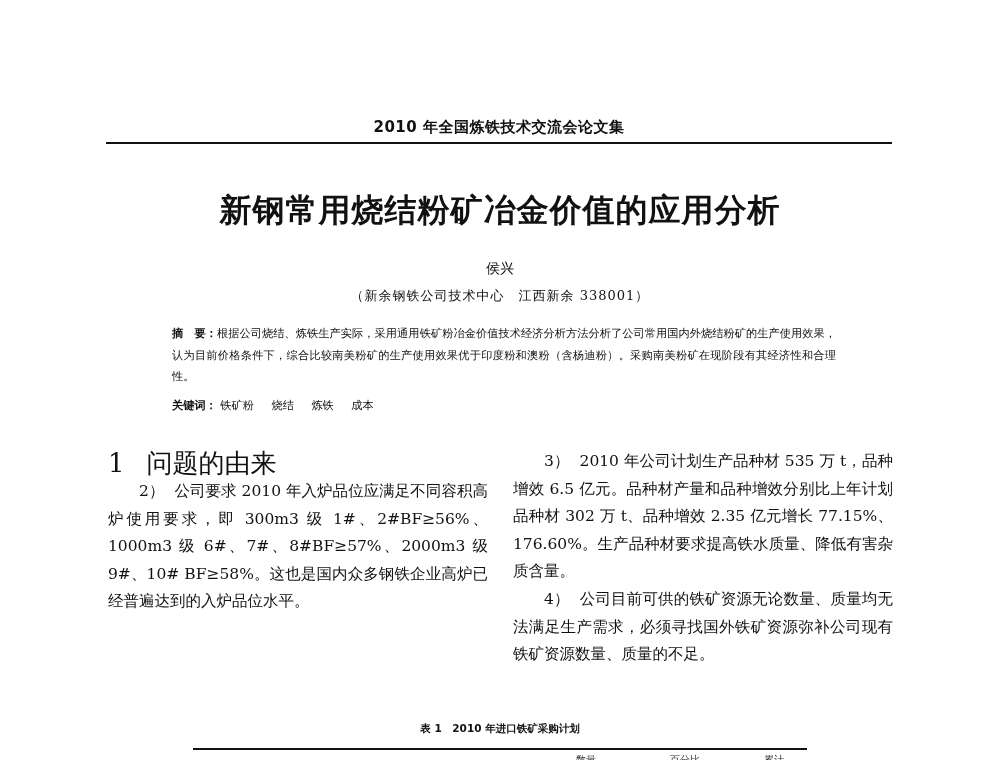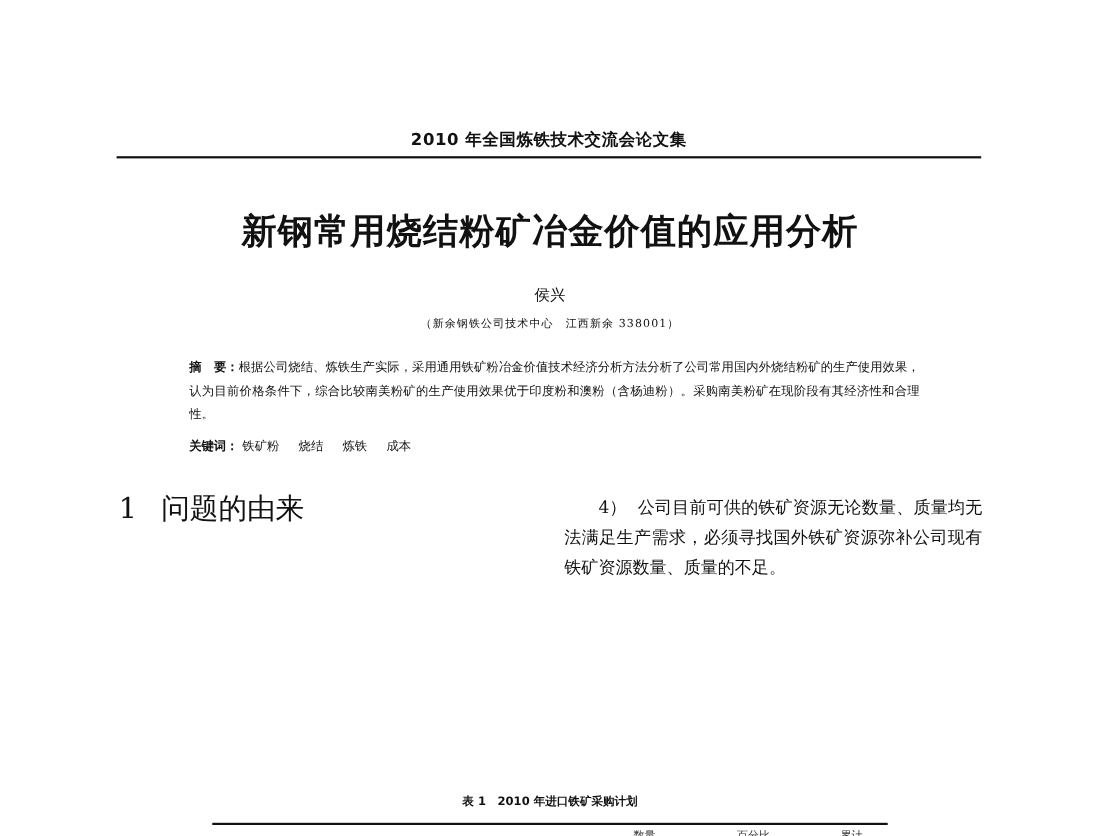--- a/index.html
+++ b/index.html
@@ -52,21 +52,21 @@
       top: 260px;
       text-align: center;
       font-size: 14px;
     }
     .affiliation {
       position: absolute;
       left: 100px;
       width: 800px;
       top: 287px;
       text-align: center;
-      font-size: 10px;
+      font-size: 13px;
       letter-spacing: 1px;
     }
     .abstract {
       position: absolute;
       left: 172px;
       width: 664px;
       top: 323px;
       font-family: "DejaVu Sans", "Liberation Sans", sans-serif;
       font-size: 11.2px;
       line-height: 21.5px;
@@ -162,23 +162,29 @@
   <span class="kw">铁矿粉</span>
   <span class="kw">烧结</span>
   <span class="kw">炼铁</span>
   <span class="kw">成本</span>
 </div>
 
 <div class="col col-left">
   <h2 class="section-heading">
     <span class="num">1</span><span>问题的由来</span>
   </h2>
+  <p class="para">
+    <span class="item-num">2）</span><span>公司要求 2010 年入炉品位应满足不同容积高炉使用要求，即 300m3 级 1#、2#BF≥56%、1000m3 级 6#、7#、8#BF≥57%、2000m3 级 9#、10# BF≥58%。这也是国内众多钢铁企业高炉已经普遍达到的入炉品位水平。</span>
+  </p>
 </div>
 
 <div class="col col-right">
+  <p class="para">
+    <span class="item-num">3）</span><span>2010 年公司计划生产品种材 535 万 t，品种增效 6.5 亿元。品种材产量和品种增效分别比上年计划品种材 302 万 t、品种增效 2.35 亿元增长 77.15%、176.60%。生产品种材要求提高铁水质量、降低有害杂质含量。</span>
+  </p>
   <p class="para">
     <span class="item-num">4）</span><span>公司目前可供的铁矿资源无论数量、质量均无法满足生产需求，必须寻找国外铁矿资源弥补公司现有铁矿资源数量、质量的不足。</span>
   </p>
 </div>
 
 <div class="table-caption">表 1　2010 年进口铁矿采购计划</div>
 <div class="table-rule"></div>
 <div class="table-headers">
   <span class="th-0">数量</span>
   <span class="th-1">百分比</span>

